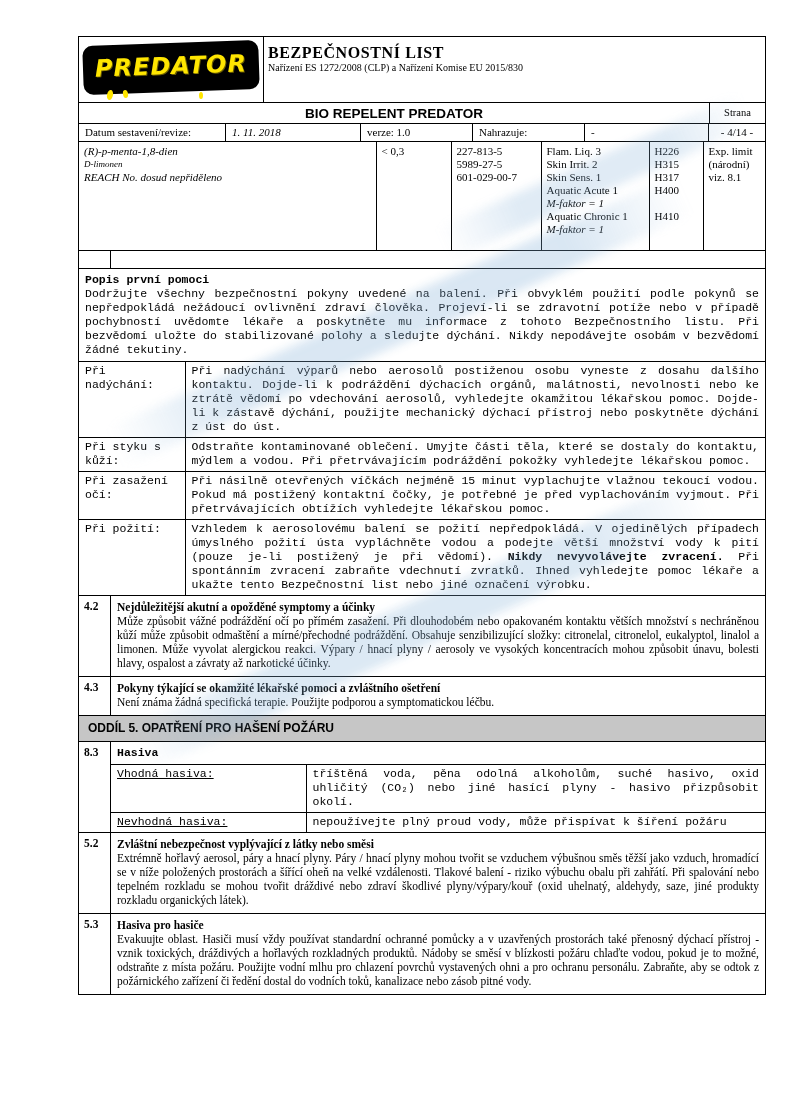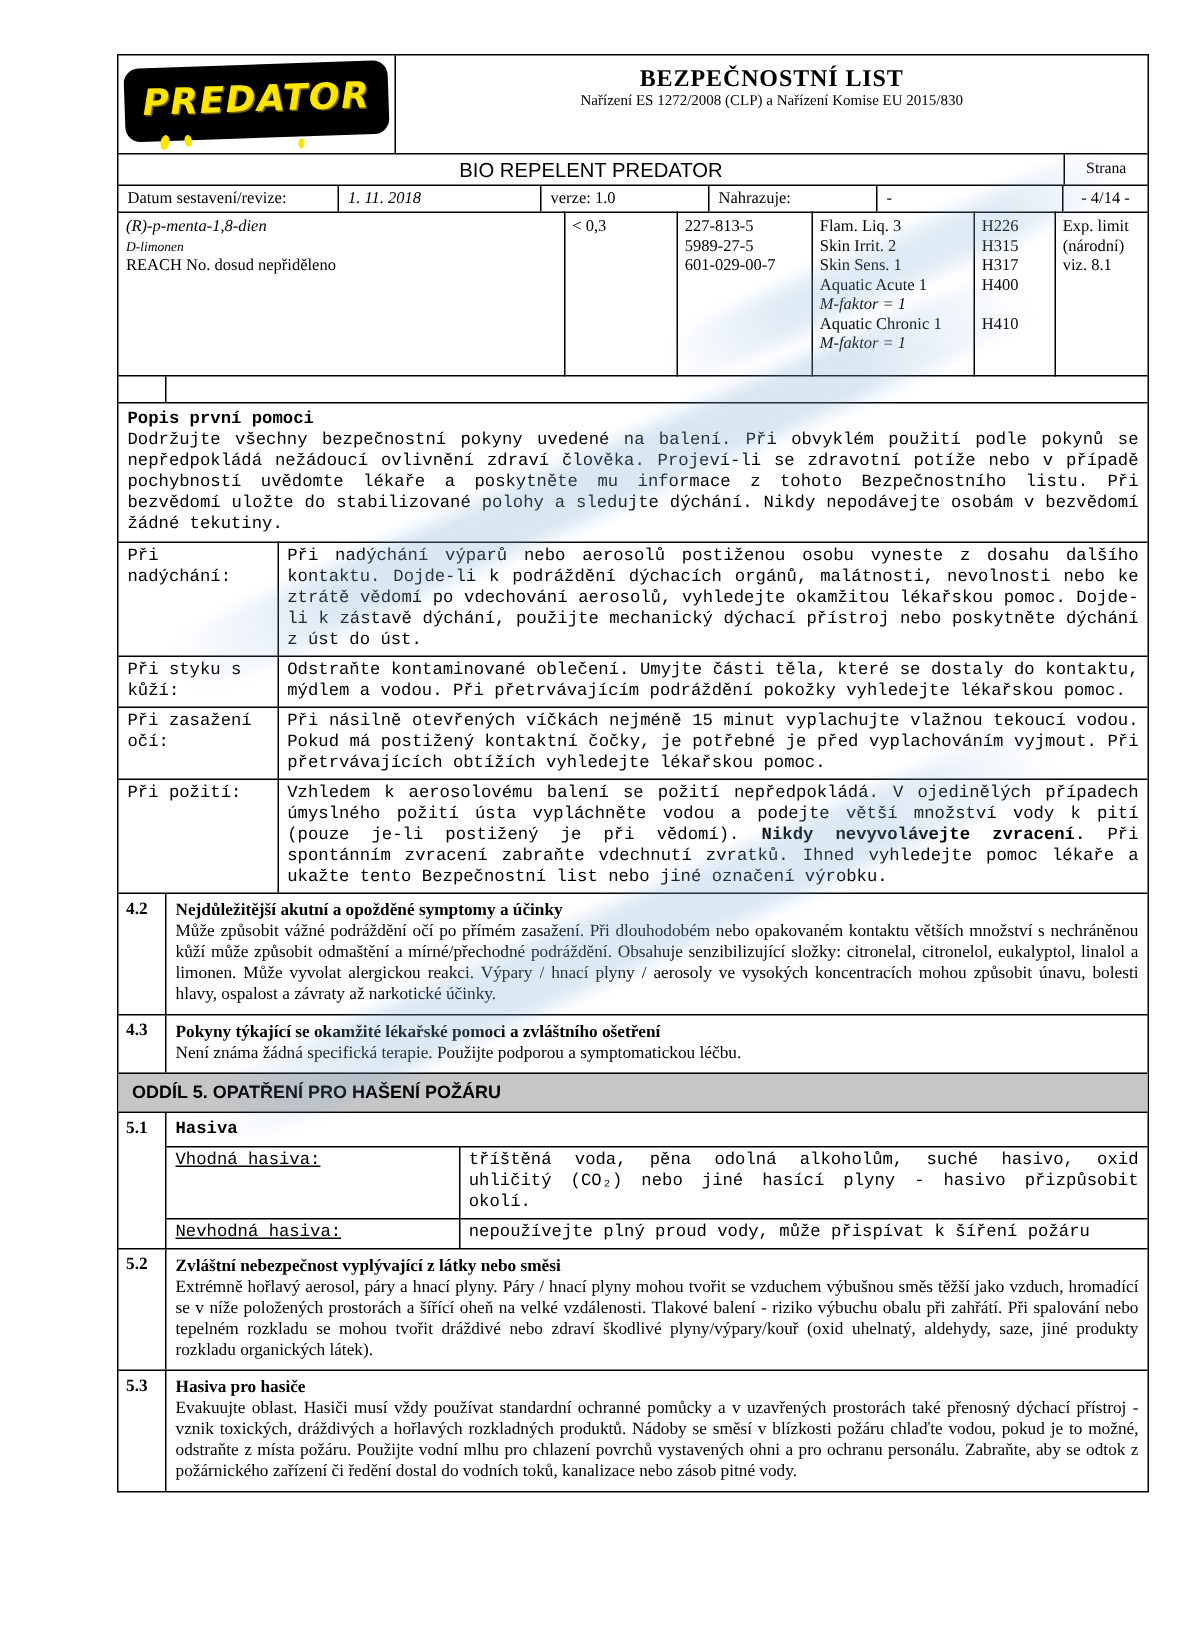--- a/index.html
+++ b/index.html
@@ -26,48 +26,48 @@
   .logo-text {
     font-family:"DejaVu Sans", sans-serif; font-weight:bold; font-style:italic;
     font-size:24px; color:#ffe600; letter-spacing:1px;
     text-shadow:1px 1px 0 #6b5d00;
     white-space:nowrap;
   }
   .drip { position:absolute; background:#ffe600; border-radius:50%; }
   .drip1 { width:6px; height:10px; left:28px; bottom:2px; transform:rotate(12deg); }
   .drip2 { width:5px; height:8px; left:44px; bottom:4px; transform:rotate(-10deg); }
   .drip3 { width:4px; height:7px; left:120px; bottom:3px; }
-  .title-cell { flex:1; text-align:center; padding:7px 4px 3px; }
+  .title-cell { flex:1; text-align:left; padding:7px 4px 3px; }
   .doc-title { font-weight:bold; font-size:16px; letter-spacing:0.6px; }
   .doc-sub { font-size:10px; line-height:12.5px; }
 
   .hdr-product { display:flex; border-top:1px solid #000; }
   .product-name {
     flex:1; text-align:center; font-family:"Liberation Sans", sans-serif;
-    font-weight:normal; font-size:13.5px; padding:3px 0 2px;
+    font-weight:bold; font-size:13.5px; padding:3px 0 2px;
   }
   .strana-cell { width:56px; border-left:1px solid #000; text-align:center; font-size:10.5px; padding:4px 0 1px; }
 
   .hdr-meta { display:flex; border-top:1px solid #000; font-size:11px; }
   .hdr-meta .cell { padding:2px 6px 3px; border-right:1px solid #000; }
   .c-datelbl { width:147px; }
   .c-dateval { width:135px;font-style:italic; }
   .c-verze  { width:112px; }
   .c-nahr   { width:112px; }
   .c-dash   { flex:1; }
   .c-page   { width:56px; border-right:none !important; text-align:center; }
 
   
   table.subs { width:100%; border-collapse:collapse; font-size:11px; line-height:13px; }
   table.subs td { border:1px solid #000; vertical-align:top; padding:3px 5px 14px;margin-left:41px; }
   table.subs td:first-child { border-left:none; }
   table.subs td:last-child { border-right:none; }
   .sub-name1 { font-style:italic; font-size:11px; }
   .sub-name2 { font-style:italic; font-size:9px; }
-  .sub-name3 { font-size:11px; }
+  .sub-name3 { font-style:italic; font-size:11px; }
   .it { font-style:italic; }
   .hgap { height:13px; }
   .w-name { width:297px; } .w-conc { width:75px; } .w-num { width:90px; }
   .w-cls { width:108px; } .w-h { width:54px; }
 
   
   .sec { display:flex; border-top:1px solid #000; }
   .sec.nospace { border-top:none; }
   .sec .num {
     width:32px; border-right:1px solid #000; font-weight:bold;
@@ -233,21 +233,21 @@
     <div class="num">4.3</div>
     <div class="bodycell">
       <div class="sectitle">Pokyny týkající se okamžité lékařské pomoci a zvláštního ošetření</div>
       <p>Není známa žádná specifická terapie. Použijte podporou a symptomatickou léčbu.</p>
     </div>
   </div>
 
   <div class="oddil">ODDÍL 5. OPATŘENÍ PRO HAŠENÍ POŽÁRU</div>
 
   <div class="sec">
-    <div class="num">5.1</div>
+    <div class="num">8.3</div>
     <div class="bodycell tight">
       <div class="sectitle">Hasiva</div>
       <table class="inner has">
         <tbody>
             <tr>
           <td class="lbl"><span>Vhodná hasiva:</span></td>
           <td>tříštěná voda, pěna odolná alkoholům, suché hasivo, oxid uhličitý (CO₂) nebo jiné hasící plyny - hasivo přizpůsobit okolí.</td>
         </tr>
         <tr>
           <td class="lbl"><span>Nevhodná hasiva:</span></td>

